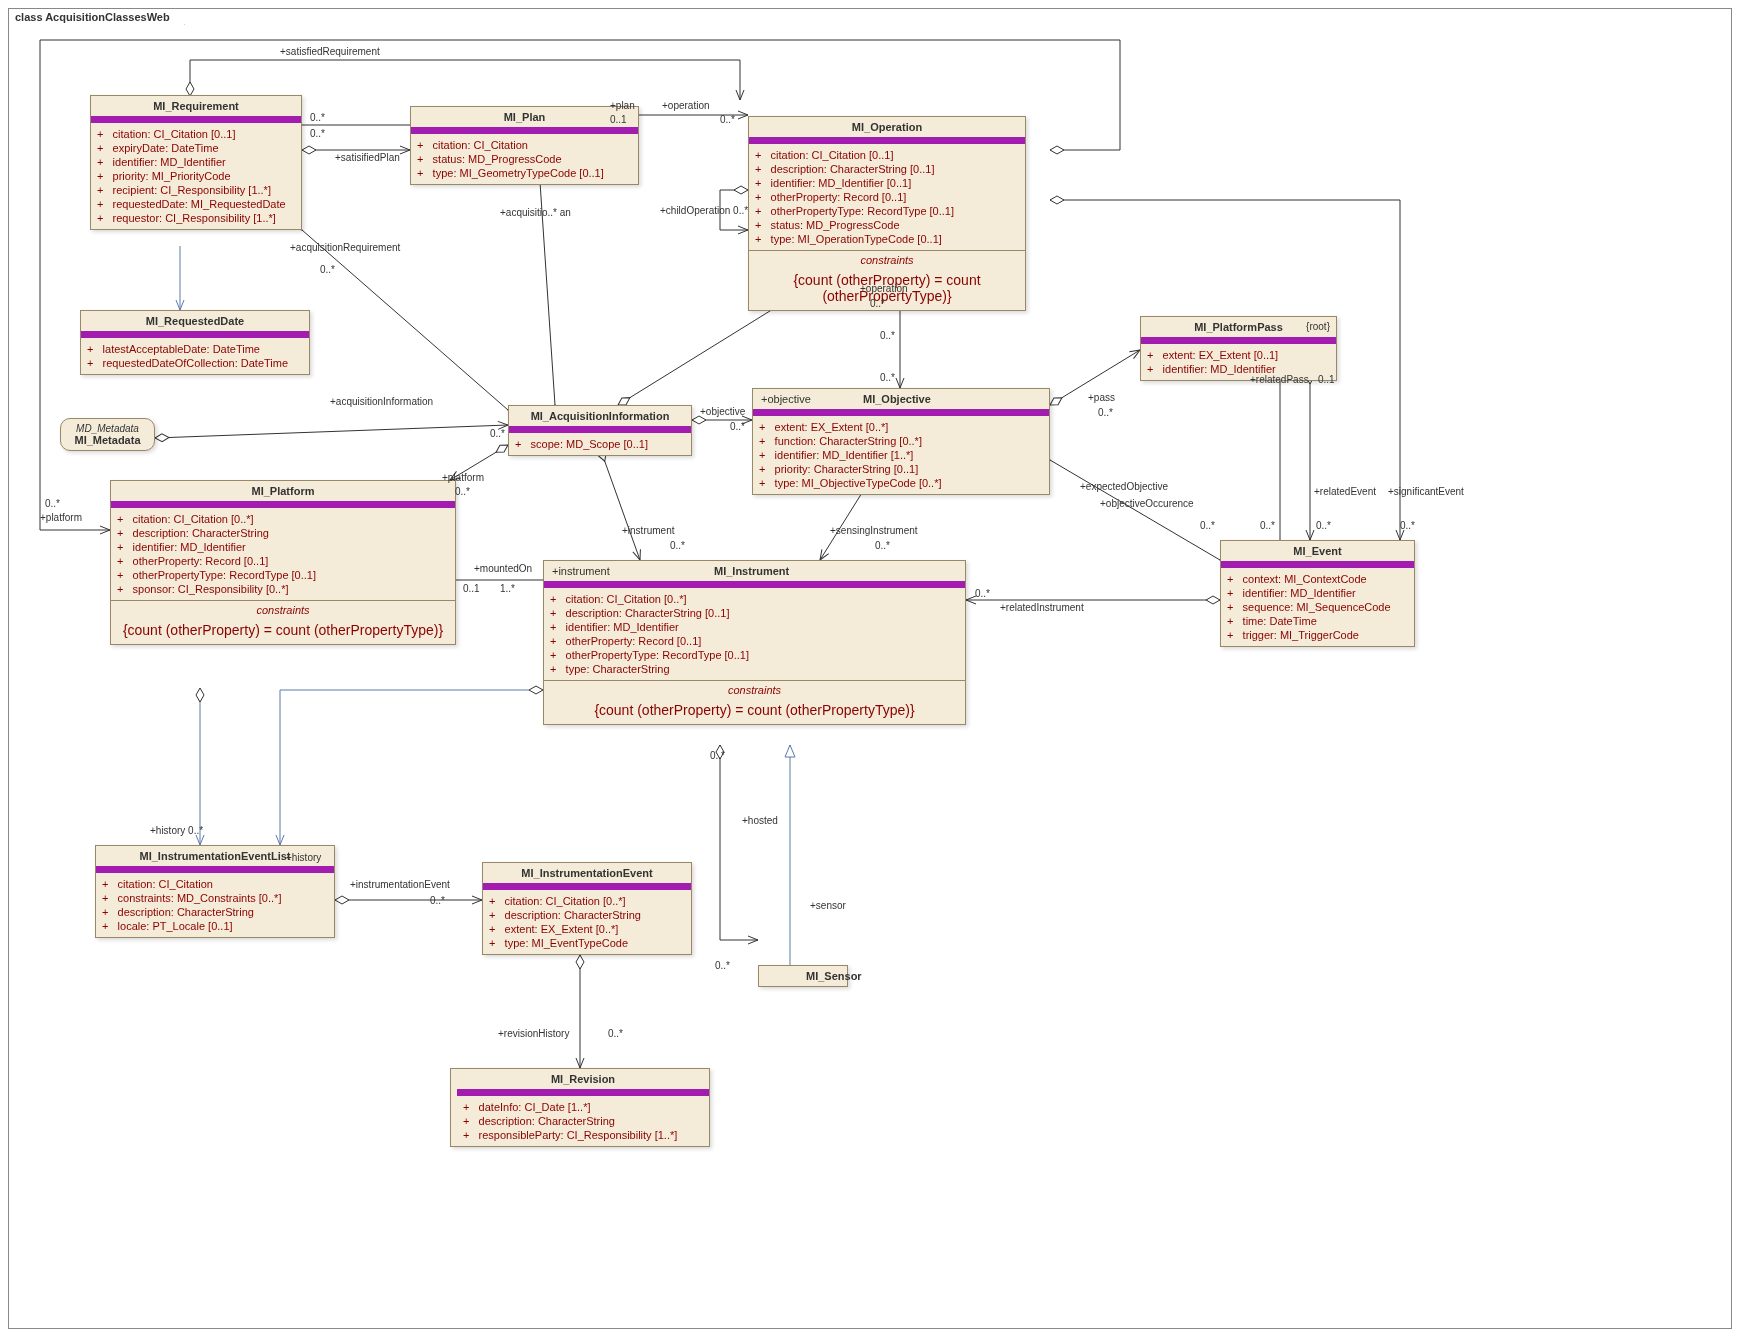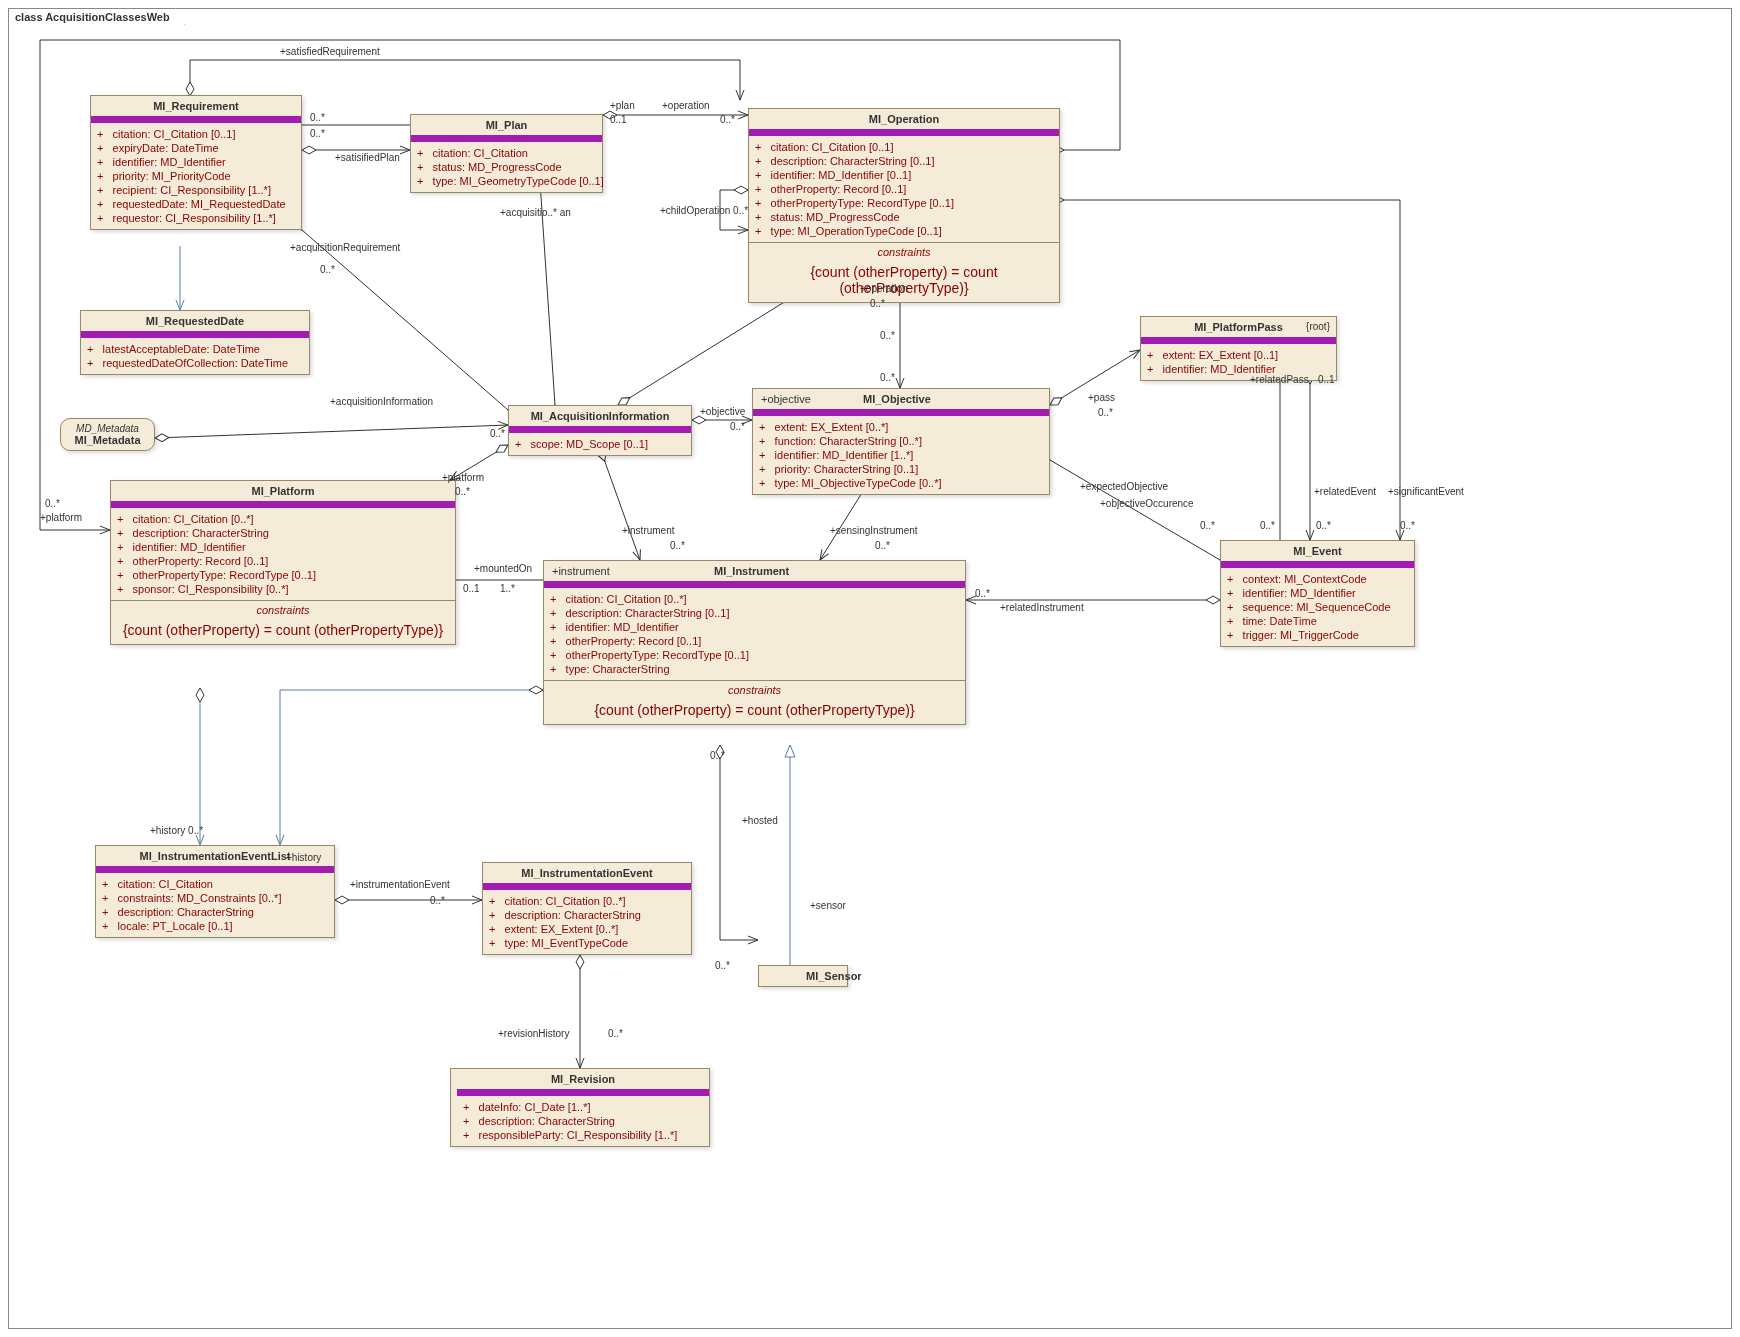--- a/index.html
+++ b/index.html
@@ -181,30 +181,30 @@
 </div>
 
 <div class="class-box" style="left:80px; top:310px; width:230px;">
   <div class="class-header">MI_RequestedDate</div>
   <div class="class-body">
     <div>+   latestAcceptableDate: DateTime</div>
     <div>+   requestedDateOfCollection: DateTime</div>
   </div>
 </div>
 
-<div class="class-box" style="left:410px; top:114px; width:193px;">
+<div class="class-box" style="left:410px; top:106px; width:229px;">
   <div class="class-header">MI_Plan</div>
   <div class="class-body">
     <div>+   citation: CI_Citation</div>
     <div>+   status: MD_ProgressCode</div>
     <div>+   type: MI_GeometryTypeCode [0..1]</div>
   </div>
 </div>
 
-<div class="class-box" style="left:748px; top:108px; width:312px;">
+<div class="class-box" style="left:748px; top:116px; width:278px;">
   <div class="class-header">MI_Operation</div>
   <div class="class-body">
     <div>+   citation: CI_Citation [0..1]</div>
     <div>+   description: CharacterString [0..1]</div>
     <div>+   identifier: MD_Identifier [0..1]</div>
     <div>+   otherProperty: Record [0..1]</div>
     <div>+   otherPropertyType: RecordType [0..1]</div>
     <div>+   status: MD_ProgressCode</div>
     <div>+   type: MI_OperationTypeCode [0..1]</div>
   </div>

